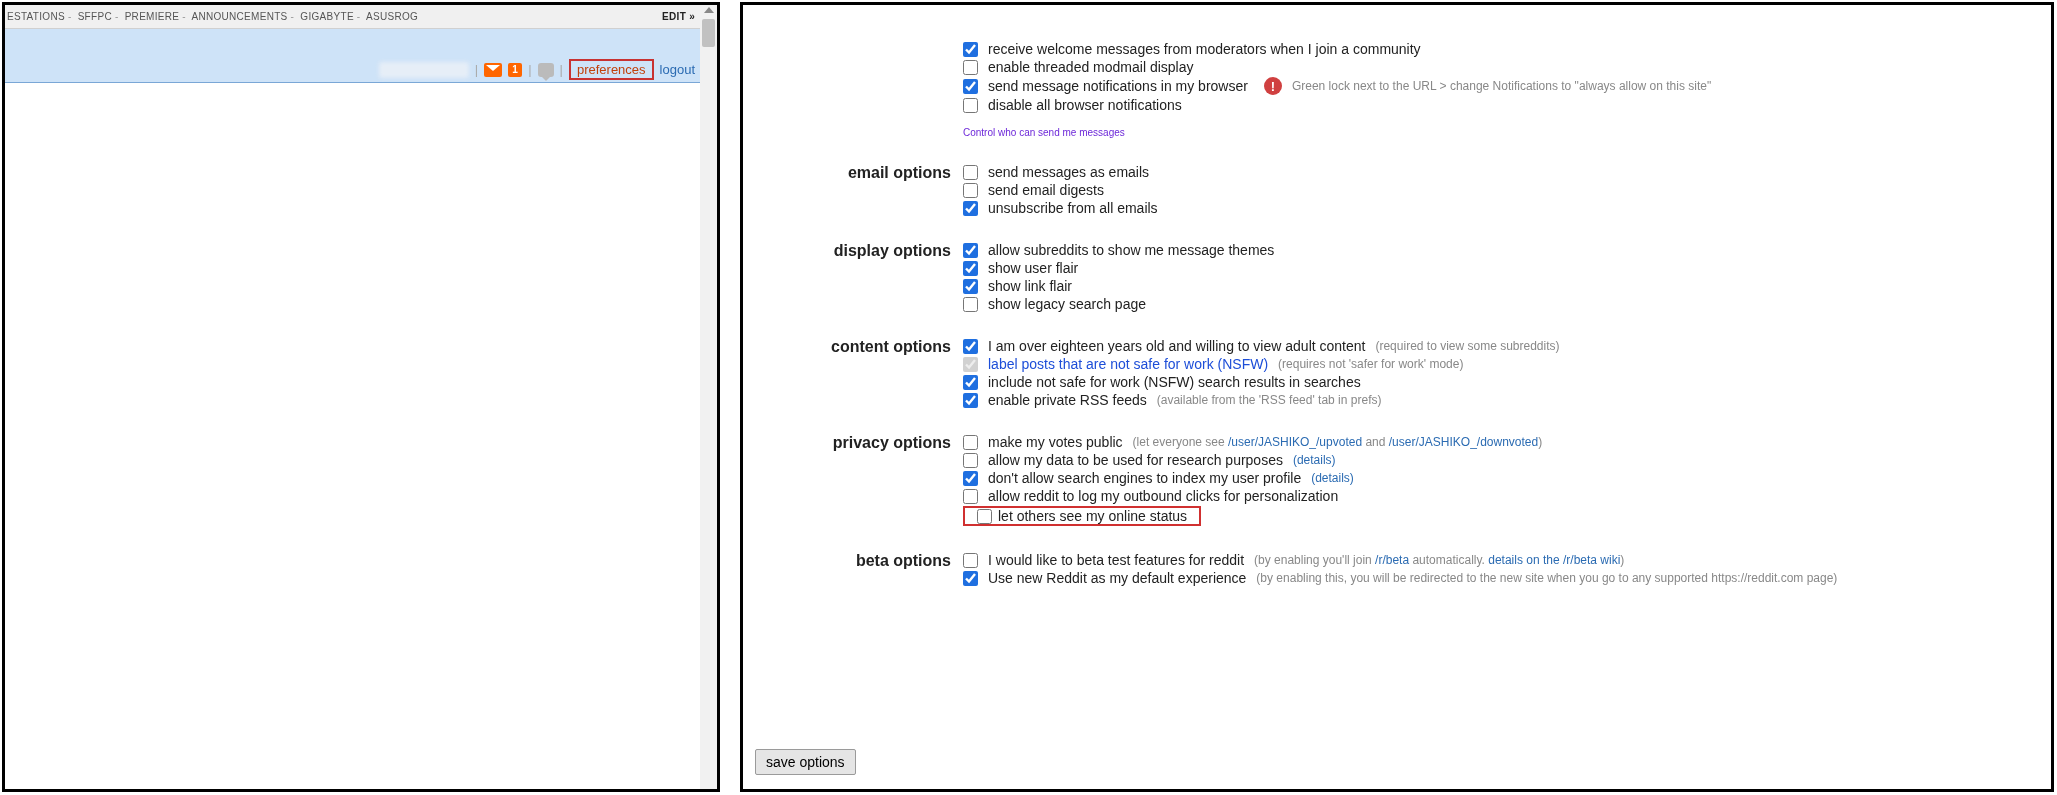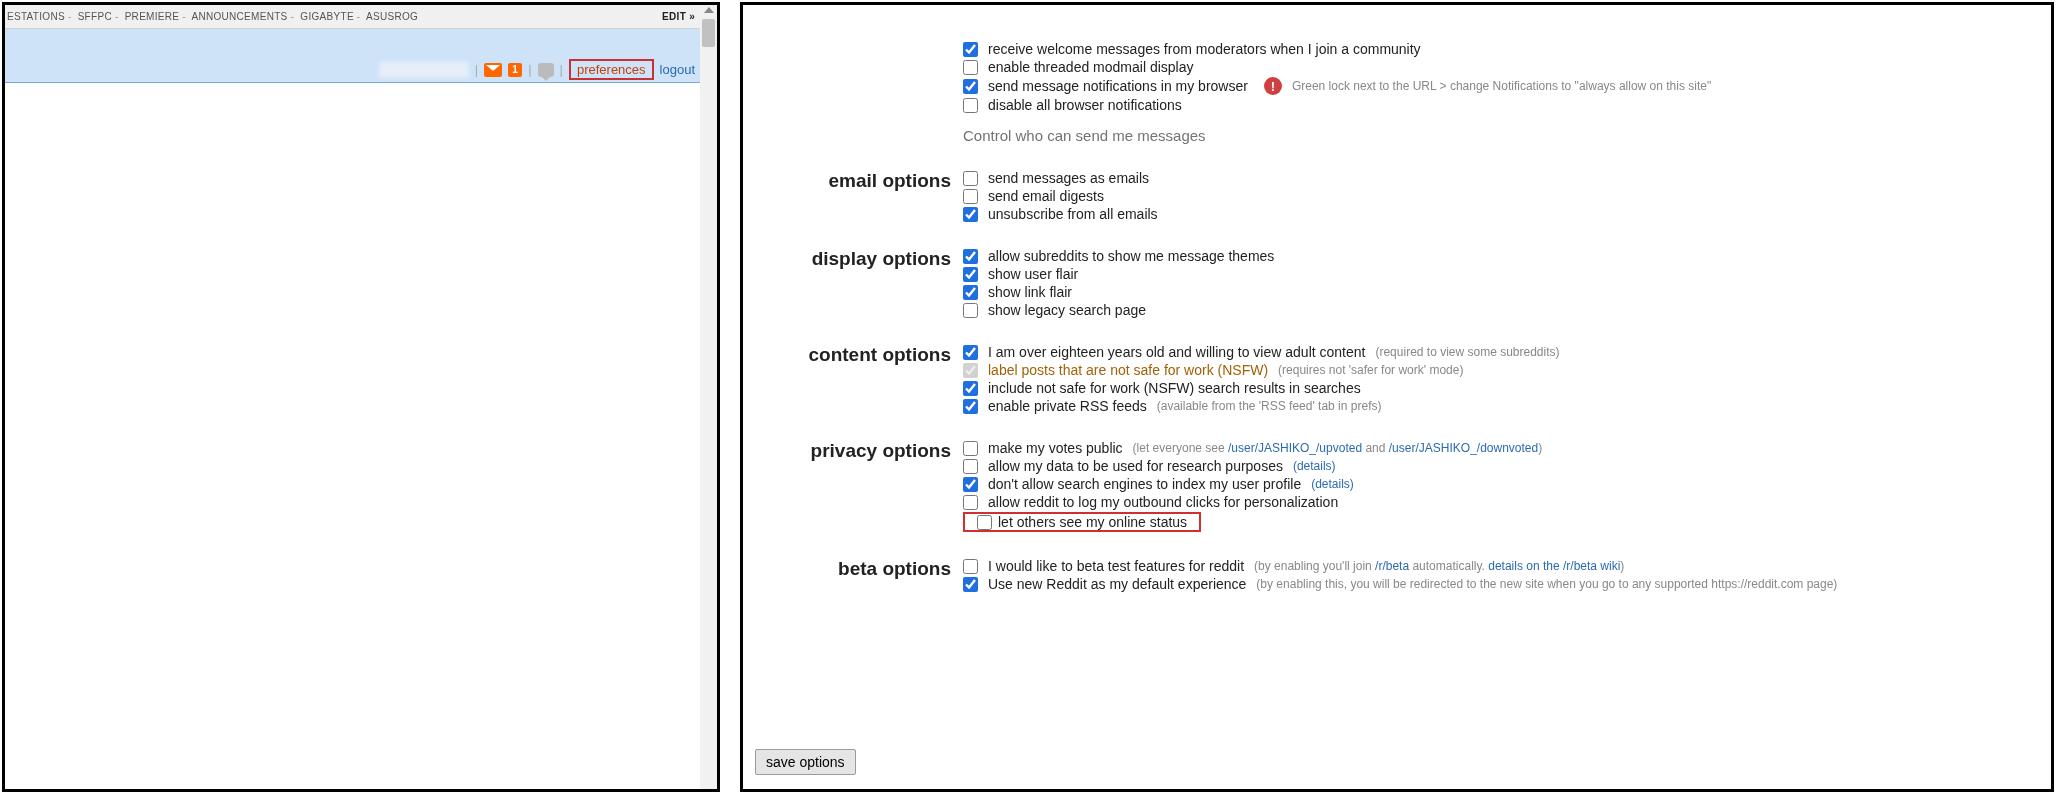--- a/index.html
+++ b/index.html
@@ -150,21 +150,21 @@
   }
   .pref-row {
     display: flex;
     align-items: flex-start;
     margin-bottom: 24px;
   }
   .pref-label {
     width: 200px;
     text-align: right;
     font-weight: bold;
-    font-size: 19px;
+    font-size: 16px;
     color: #222;
     padding-right: 12px;
     padding-top: 0px;
   }
   .pref-body {
     flex: 1;
     font-size: 14px;
   }
   .opt-line {
     margin-bottom: 2px;
@@ -173,22 +173,22 @@
     gap: 10px;
     flex-wrap: wrap;
   }
   input[type=checkbox]{
     width:15px; height:15px;
     accent-color: #1f6fe0;
     margin:0;
   }
   .hint { color: #888; font-size: 12px; }
   .hint a, a.inlink { color: #2b6bb2; text-decoration: none; }
-  .link { color: #737373; text-decoration: none; font-size: 15px; }
-  .disabled-text { color: #a16207; }
+  .link { color: #6d28d9; text-decoration: none; font-size: 10px; }
+  .disabled-text { color: #1d4ed8; }
   .alert-dot {
     width:18px;height:18px;border-radius:50%;
     background:#d04040;color:#fff;
     font-weight:bold;font-size:13px;
     display:inline-flex;align-items:center;justify-content:center;
     margin-left: 6px;
   }
   .red-box { border:2px solid #d03030; padding:0 12px; display:inline-flex; align-items:center; gap:6px; }
 
   .save-bar {

